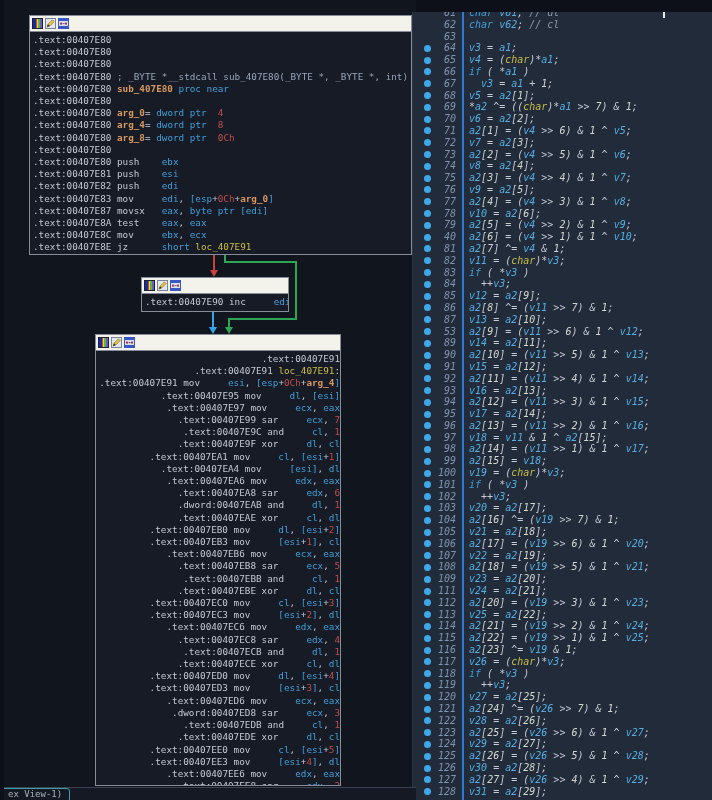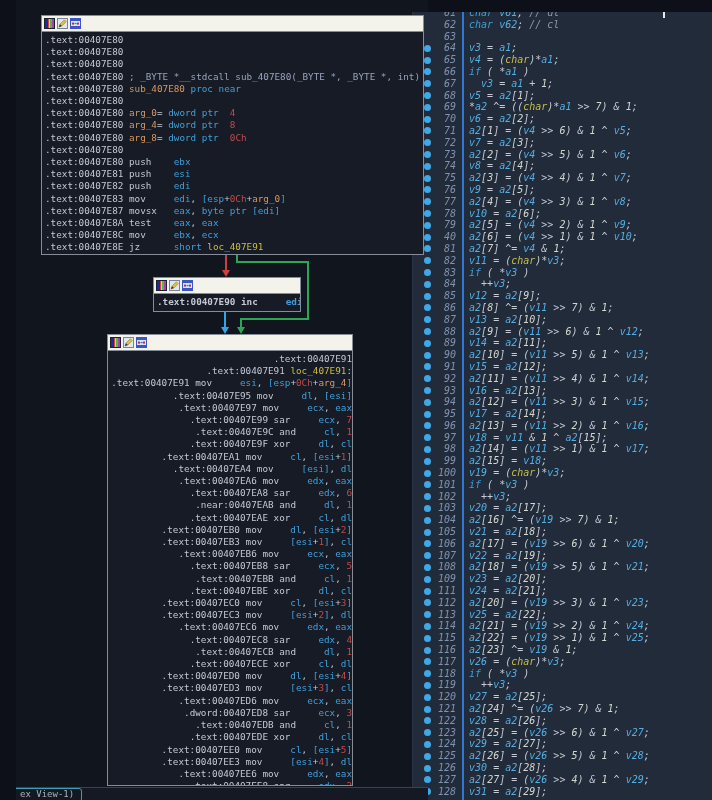--- a/index.html
+++ b/index.html
@@ -10,34 +10,34 @@
     --pc-keyword:#3f9fd9; --pc-cast:#c9be4a; --pc-var:#54aee3; --pc-number:#d3d7cf;
     --pc-plain:#c6cbd5; --pc-comment:#8b98ad;
     --line-number:#7e93b0; --dot-blue:#3fa9e8; --gutter-divider:#2e79d4;
     --edge-red:#cc4040; --edge-green:#2ea455; --edge-blue:#36a3e8;
     --status-tab-border:#3f9fae; --status-tab-text:#a8b2bd;
   }
   html,body{margin:0;padding:0;background:#0d1018;}
   #screen{position:relative;width:712px;height:800px;overflow:hidden;
     font-family:"DejaVu Sans Mono",monospace;}
   
-  #graph{position:absolute;left:16px;top:0;width:412px;height:800px;
+  #graph{position:absolute;left:4px;top:0;width:412px;height:800px;
     background:var(--pane-bg-left);overflow:hidden;}
   .node{position:absolute;background:var(--node-bg);border:1px solid var(--node-border);
     box-sizing:border-box;z-index:2;overflow:hidden;}
   .node-header{height:15px;background:var(--node-header-bg);display:flex;align-items:center;
     gap:2px;padding-left:2px;border-bottom:1px solid var(--node-border);}
   .nh-icon{width:11px;height:11px;display:inline-block;box-sizing:border-box;}
   .icon-color{border:1px solid #1c2130;
     background:linear-gradient(90deg,#1b2a9e 0 33%,#e8402f 33% 47%,#f4d431 47% 60%,#43c343 60% 74%,#b23ab2 74% 87%,#3a6fd8 87% 100%);}
   .node-body{padding:2px 0 0 3px;}
   .asm-line{white-space:pre;font-size:9.3px;line-height:12.2px;color:var(--plain);}
   .c-addr{color:var(--addr);}
   .c-com{color:var(--comment);margin-top:32px;}
-  .c-name{color:var(--name-orange);}
+  .c-name{color:var(--name-orange);font-weight:bold;}
   .c-loc{color:var(--label-yellow);}
   .c-kw{color:var(--keyword-blue);}
   .c-num{color:var(--number-red);}
   
   .edge{position:absolute;z-index:1;}
   .arrowhead{position:absolute;width:0;height:0;z-index:1;
     border-left:4px solid transparent;border-right:4px solid transparent;}
   
   #status-strip{position:absolute;left:0;top:787px;width:412px;height:13px;
     background:#151923;border-top:1px solid #3a4150;z-index:3;}
@@ -111,21 +111,21 @@
           <div class="asm-line"><span class="c-addr">.text:00407E80</span> push    <span class="c-kw">ebx</span></div>
           <div class="asm-line"><span class="c-addr">.text:00407E81</span> push    <span class="c-kw">esi</span></div>
           <div class="asm-line"><span class="c-addr">.text:00407E82</span> push    <span class="c-kw">edi</span></div>
           <div class="asm-line"><span class="c-addr">.text:00407E83</span> mov     <span class="c-kw">edi</span>, <span class="c-kw">[</span><span class="c-kw">esp</span>+<span class="c-num">0Ch</span>+<span class="c-name">arg_0</span><span class="c-kw">]</span></div>
           <div class="asm-line"><span class="c-addr">.text:00407E87</span> movsx   <span class="c-kw">eax</span>, <span class="c-kw">byte</span> <span class="c-kw">ptr</span> <span class="c-kw">[</span><span class="c-kw">edi</span><span class="c-kw">]</span></div>
           <div class="asm-line"><span class="c-addr">.text:00407E8A</span> test    <span class="c-kw">eax</span>, <span class="c-kw">eax</span></div>
           <div class="asm-line"><span class="c-addr">.text:00407E8C</span> mov     <span class="c-kw">ebx</span>, <span class="c-kw">ecx</span></div>
           <div class="asm-line"><span class="c-addr">.text:00407E8E</span> jz      <span class="c-kw">short</span> <span class="c-loc">loc_407E91</span></div>
         </div>
       </div>
-    <div class="node" style="left:137px;top:277px;width:148px;height:35px;font-weight:bold;">
+    <div class="node" style="left:137px;top:277px;width:148px;height:35px;">
         <div class="node-header">
           <span><span class="nh-icon icon-color"></span></span>
           <span><svg class="nh-icon" viewBox="0 0 11 11">
               <rect x="0.5" y="0.5" width="10" height="10" fill="#dfe7f2" stroke="#7a8296"></rect>
               <path d="M2 9 L3 6.2 L7.4 1.8 L9.2 3.6 L4.8 8 Z" fill="#e6c33c" stroke="#8a6d1f" stroke-width="0.6"></path>
               <path d="M2 9 L3 6.2 L4.8 8 Z" fill="#2b2f3a"></path>
             </svg></span>
           <span><svg class="nh-icon" viewBox="0 0 11 11">
               <rect x="0.5" y="0.5" width="10" height="10" fill="#d7e2f0" stroke="#3a57c8"></rect>
               <rect x="1" y="1" width="9" height="2" fill="#3a57c8"></rect>
@@ -162,21 +162,21 @@
           <div class="asm-line"><span class="c-addr">.text:00407E91</span> mov     <span class="c-kw">esi</span>, <span class="c-kw">[</span><span class="c-kw">esp</span>+<span class="c-num">0Ch</span>+<span class="c-name">arg_4</span><span class="c-kw">]</span></div>
           <div class="asm-line"><span class="c-addr">.text:00407E95</span> mov     <span class="c-kw">dl</span>, <span class="c-kw">[</span><span class="c-kw">esi</span><span class="c-kw">]</span></div>
           <div class="asm-line"><span class="c-addr">.text:00407E97</span> mov     <span class="c-kw">ecx</span>, <span class="c-kw">eax</span></div>
           <div class="asm-line"><span class="c-addr">.text:00407E99</span> sar     <span class="c-kw">ecx</span>, <span class="c-num">7</span></div>
           <div class="asm-line"><span class="c-addr">.text:00407E9C</span> and     <span class="c-kw">cl</span>, <span class="c-num">1</span></div>
           <div class="asm-line"><span class="c-addr">.text:00407E9F</span> xor     <span class="c-kw">dl</span>, <span class="c-kw">cl</span></div>
           <div class="asm-line"><span class="c-addr">.text:00407EA1</span> mov     <span class="c-kw">cl</span>, <span class="c-kw">[</span><span class="c-kw">esi</span>+<span class="c-num">1</span><span class="c-kw">]</span></div>
           <div class="asm-line"><span class="c-addr">.text:00407EA4</span> mov     <span class="c-kw">[</span><span class="c-kw">esi</span><span class="c-kw">]</span>, <span class="c-kw">dl</span></div>
           <div class="asm-line"><span class="c-addr">.text:00407EA6</span> mov     <span class="c-kw">edx</span>, <span class="c-kw">eax</span></div>
           <div class="asm-line"><span class="c-addr">.text:00407EA8</span> sar     <span class="c-kw">edx</span>, <span class="c-num">6</span></div>
-          <div class="asm-line"><span class="c-addr">.near:00407EAB</span> and     <span class="c-kw">dl</span>, <span class="c-num">1</span></div>
+          <div class="asm-line"><span class="c-addr">.dword:00407EAB</span> and     <span class="c-kw">dl</span>, <span class="c-num">1</span></div>
           <div class="asm-line"><span class="c-addr">.text:00407EAE</span> xor     <span class="c-kw">cl</span>, <span class="c-kw">dl</span></div>
           <div class="asm-line"><span class="c-addr">.text:00407EB0</span> mov     <span class="c-kw">dl</span>, <span class="c-kw">[</span><span class="c-kw">esi</span>+<span class="c-num">2</span><span class="c-kw">]</span></div>
           <div class="asm-line"><span class="c-addr">.text:00407EB3</span> mov     <span class="c-kw">[</span><span class="c-kw">esi</span>+<span class="c-num">1</span><span class="c-kw">]</span>, <span class="c-kw">cl</span></div>
           <div class="asm-line"><span class="c-addr">.text:00407EB6</span> mov     <span class="c-kw">ecx</span>, <span class="c-kw">eax</span></div>
           <div class="asm-line"><span class="c-addr">.text:00407EB8</span> sar     <span class="c-kw">ecx</span>, <span class="c-num">5</span></div>
           <div class="asm-line"><span class="c-addr">.text:00407EBB</span> and     <span class="c-kw">cl</span>, <span class="c-num">1</span></div>
           <div class="asm-line"><span class="c-addr">.text:00407EBE</span> xor     <span class="c-kw">dl</span>, <span class="c-kw">cl</span></div>
           <div class="asm-line"><span class="c-addr">.text:00407EC0</span> mov     <span class="c-kw">cl</span>, <span class="c-kw">[</span><span class="c-kw">esi</span>+<span class="c-num">3</span><span class="c-kw">]</span></div>
           <div class="asm-line"><span class="c-addr">.text:00407EC3</span> mov     <span class="c-kw">[</span><span class="c-kw">esi</span>+<span class="c-num">2</span><span class="c-kw">]</span>, <span class="c-kw">dl</span></div>
           <div class="asm-line"><span class="c-addr">.text:00407EC6</span> mov     <span class="c-kw">edx</span>, <span class="c-kw">eax</span></div>
@@ -331,21 +331,21 @@
           <span class="pc-ln">86</span>
           <span class="pc-code">  <span class="v">a2</span>[<span class="n">8</span>] ^= (<span class="v">v11</span> &gt;&gt; <span class="n">7</span>) &amp; <span class="n">1</span>;</span>
         </div>
         <div class="pc-row">
           <span class="pc-dot"></span>
           <span class="pc-ln">87</span>
           <span class="pc-code">  <span class="v">v13</span> = <span class="v">a2</span>[<span class="n">10</span>];</span>
         </div>
         <div class="pc-row">
           <span class="pc-dot"></span>
-          <span class="pc-ln">88</span>
+          <span class="pc-ln">53</span>
           <span class="pc-code">  <span class="v">a2</span>[<span class="n">9</span>] = (<span class="v">v11</span> &gt;&gt; <span class="n">6</span>) &amp; <span class="n">1</span> ^ <span class="v">v12</span>;</span>
         </div>
         <div class="pc-row">
           <span class="pc-dot"></span>
           <span class="pc-ln">89</span>
           <span class="pc-code">  <span class="v">v14</span> = <span class="v">a2</span>[<span class="n">11</span>];</span>
         </div>
         <div class="pc-row">
           <span class="pc-dot"></span>
           <span class="pc-ln">90</span>

